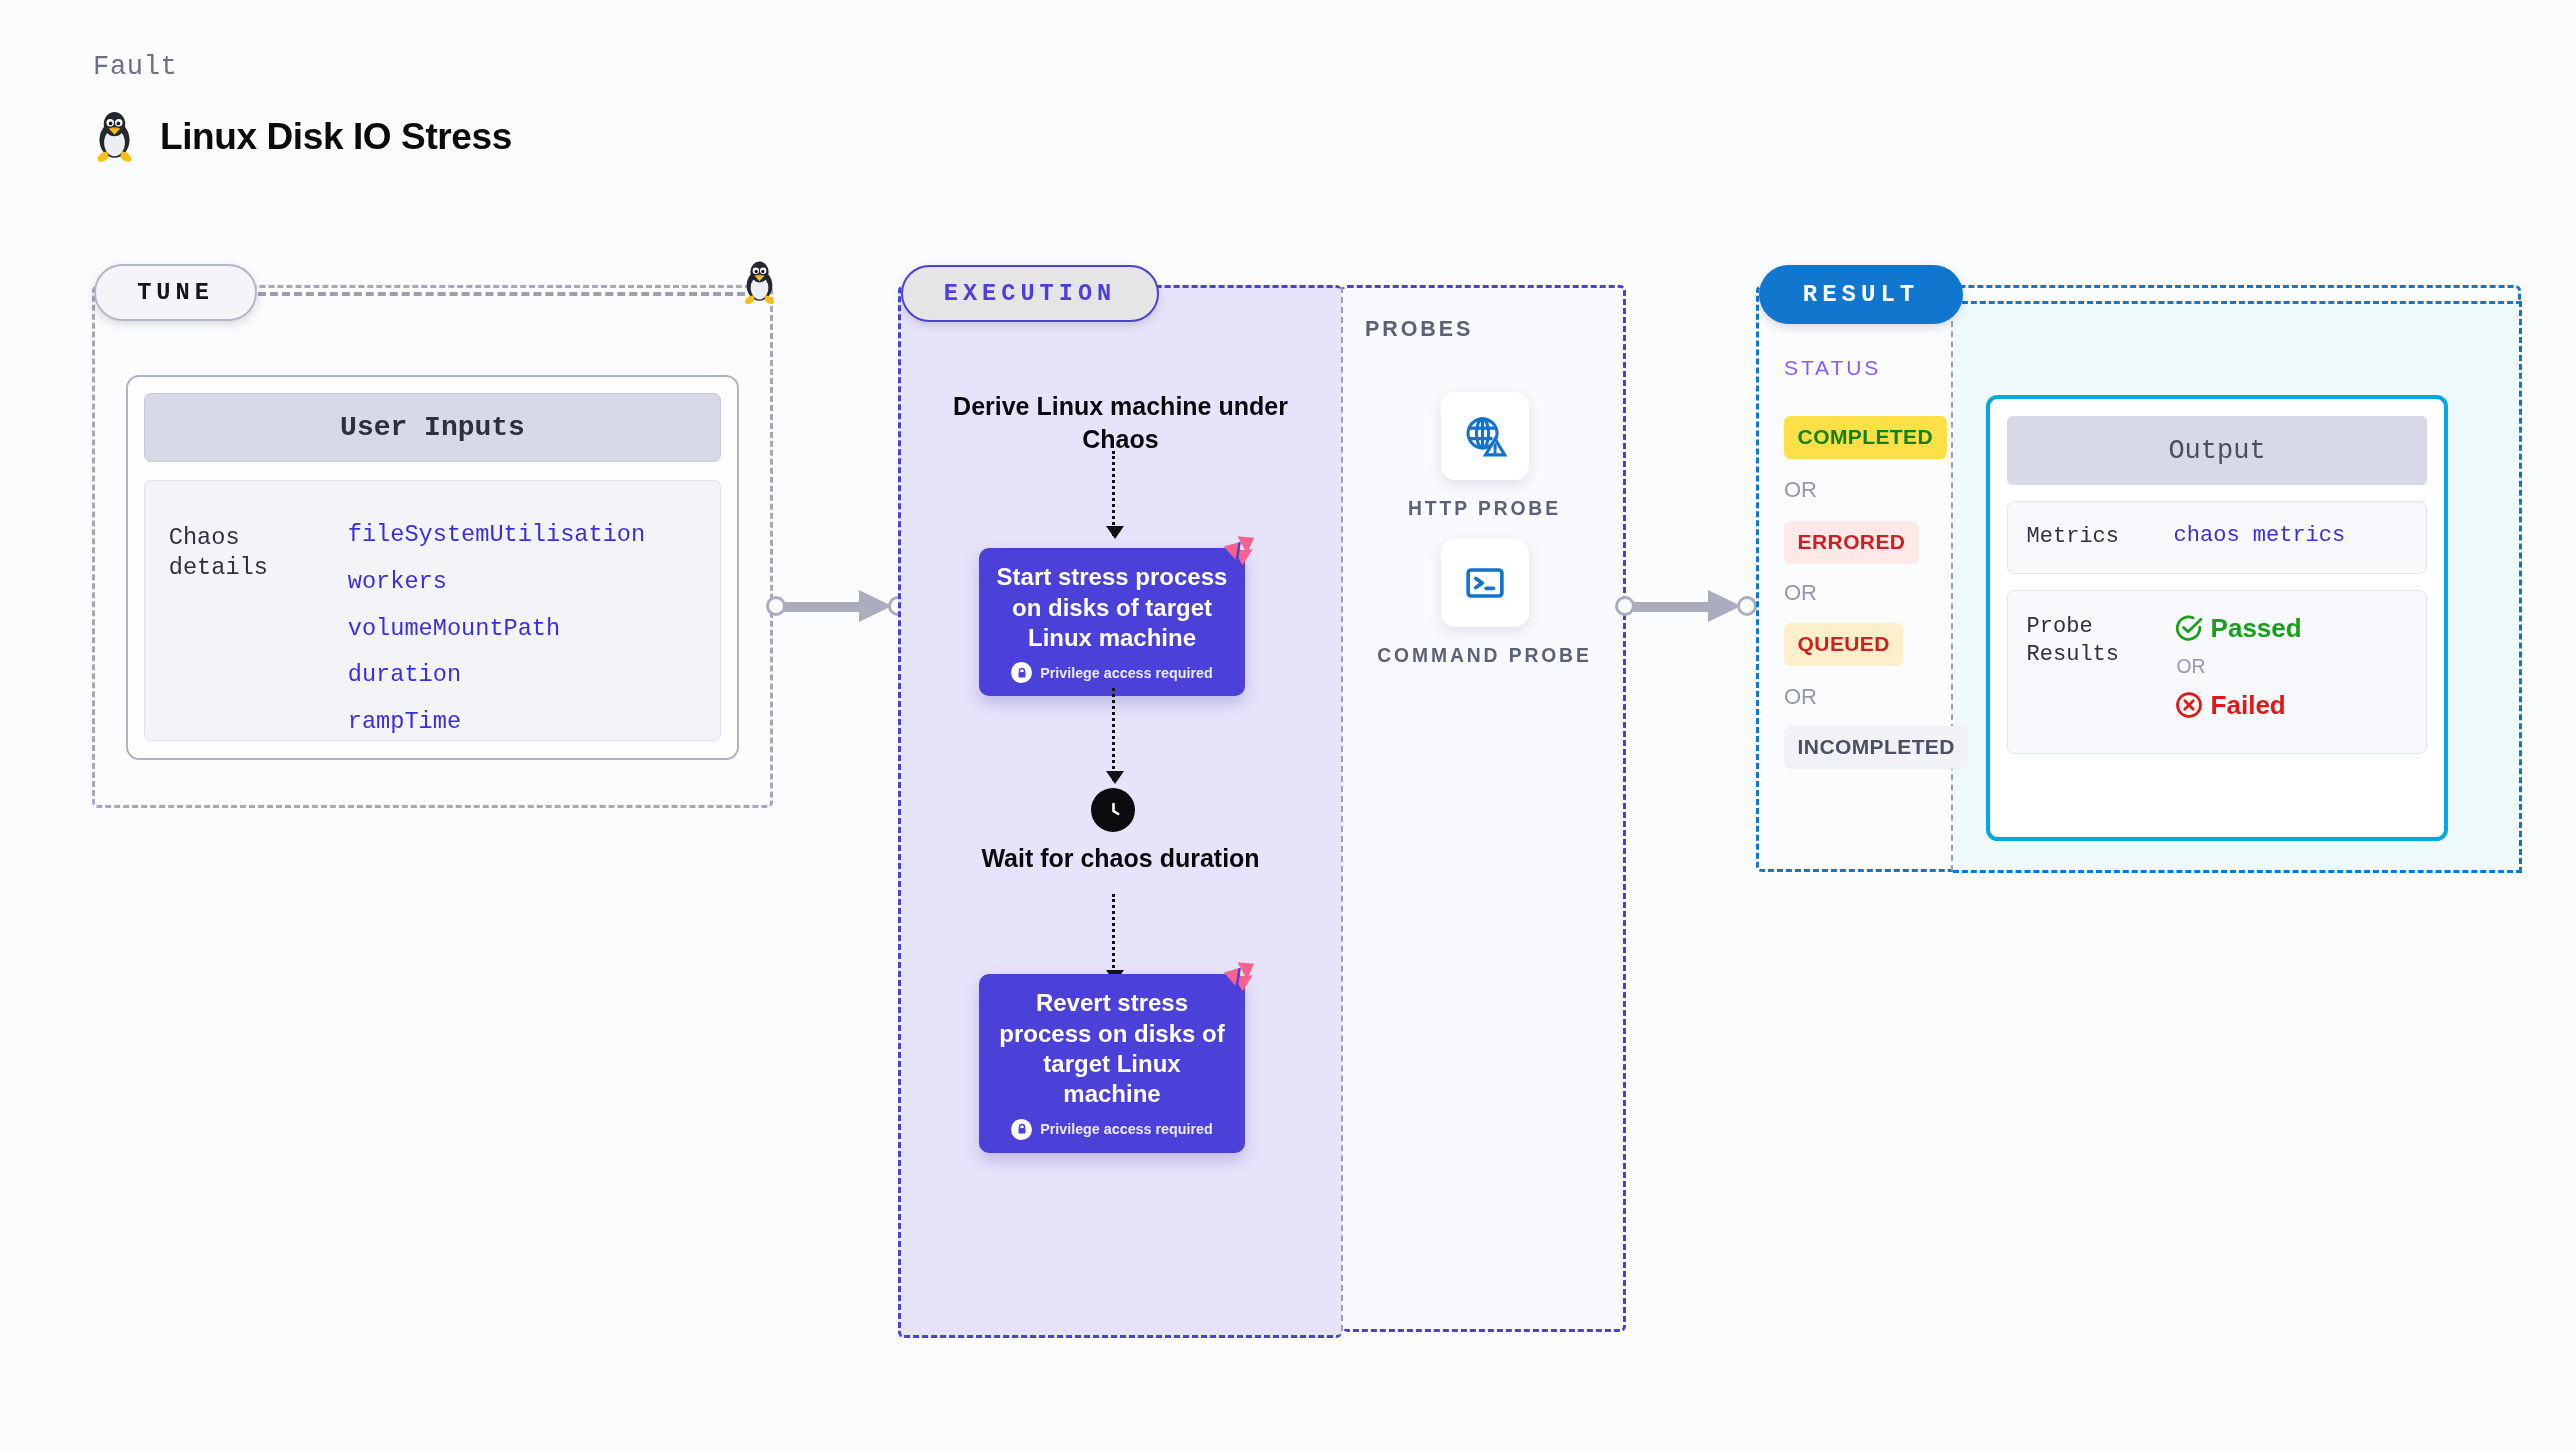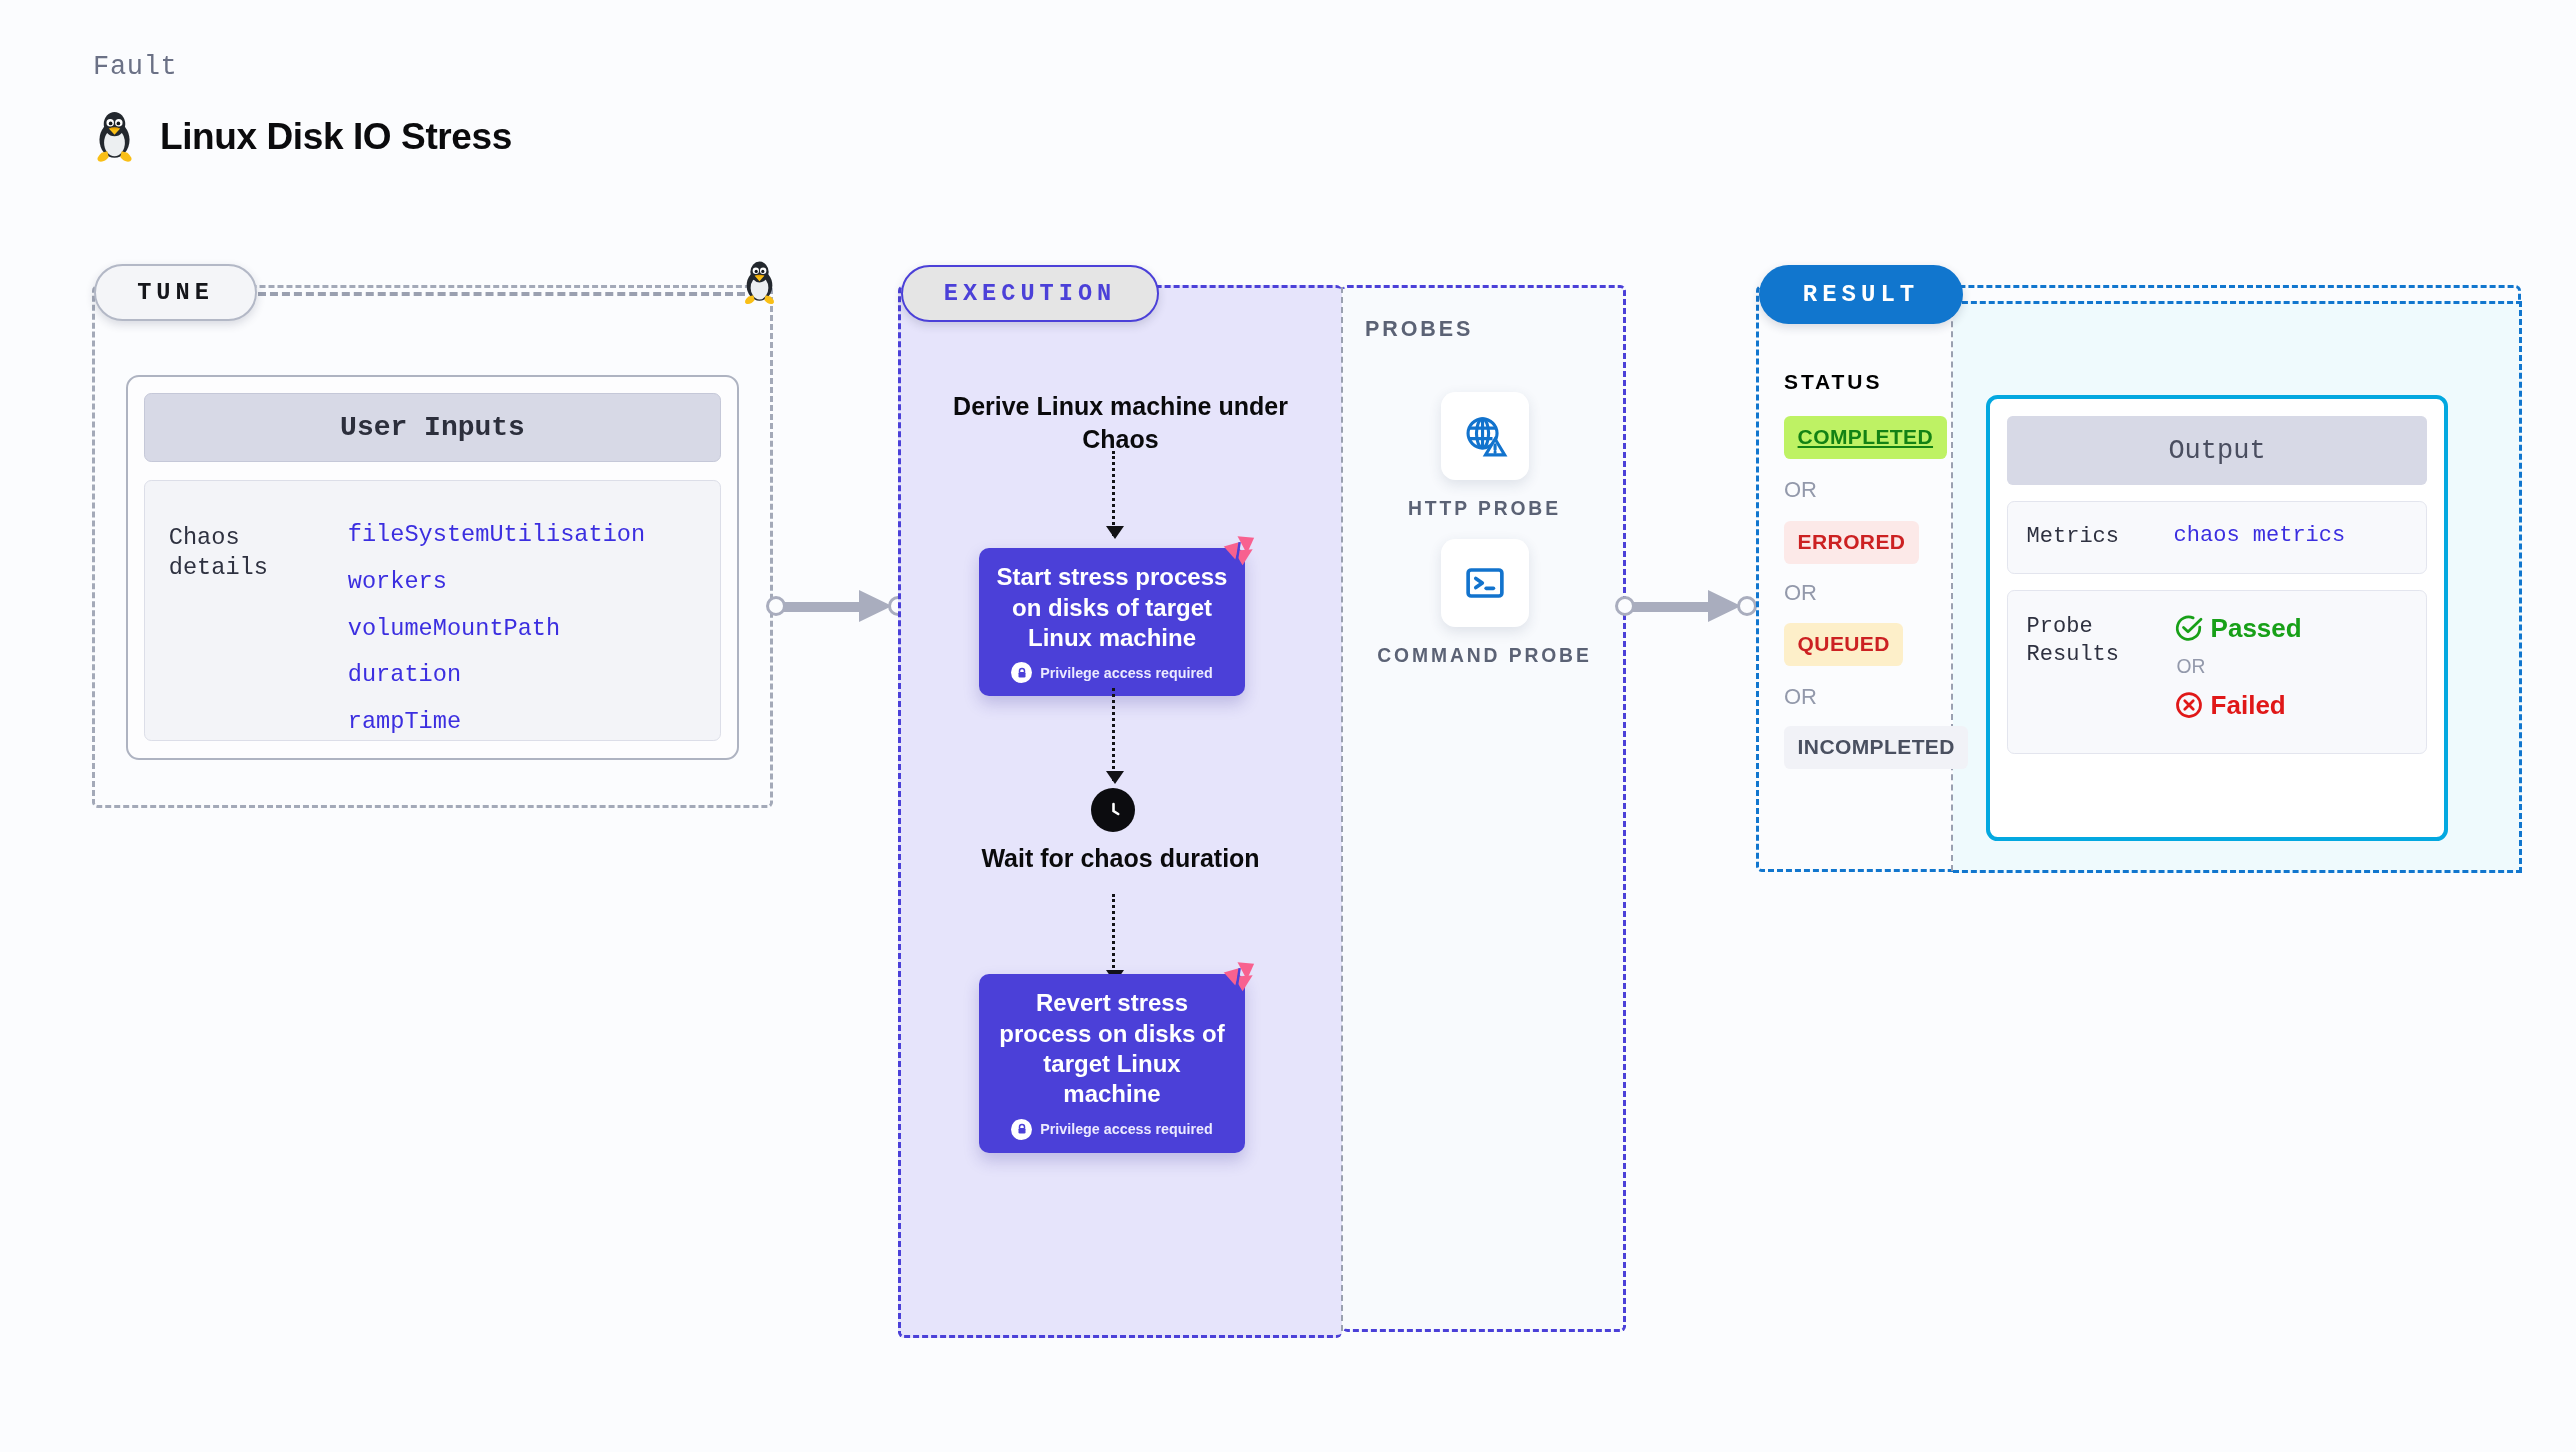--- a/index.html
+++ b/index.html
@@ -171,34 +171,34 @@
   }
   .probe-label {
     margin-top: 15.8px; font-size: 19.3px; font-weight: bold; letter-spacing: 2.9px;
     color: #5b6275; line-height: 1.35;
   }
   #probe-http { left: 1377px; top: 392px; }
   #probe-cmd  { left: 1377px; top: 539px; }
 
   
   #status-title {
-    position: absolute; left: 1784px; top: 370px;
-    font-size: 21px; font-weight: bold; letter-spacing: 2.9px; color: #000000;
+    position: absolute; left: 1784px; top: 356px;
+    font-size: 21px; font-weight: normal; letter-spacing: 2.9px; color: #8b5cf6;
   }
   .status-chip {
     position: absolute; left: 1784px;
     border-radius: 6.4px; padding: 9.3px 13.6px;
     font-size: 21px; font-weight: bold; letter-spacing: 0.4px;
     display: inline-block;
   }
   .or-text {
     position: absolute; left: 1784px;
     font-size: 22px; color: #9399ab; font-weight: normal;
   }
-  #chip-completed    { top: 416px; background: #bef264; color: #138214; text-decoration: underline; }
+  #chip-completed    { top: 416px; background: #fde047; color: #138214; }
   #or-1              { top: 477px; }
   #chip-errored      { top: 521px; background: #fce9e8; color: #cc2122; }
   #or-2              { top: 580px; }
   #chip-queued       { top: 623px; background: #fdefc9; color: #cc2122; }
   #or-3              { top: 684px; }
   #chip-incompleted  { top: 726px; background: #f1f2f7; color: #4a5060; }
 
   
   #out-card {
     position: absolute; left: 1986px; top: 395px; width: 462px; height: 446px;

